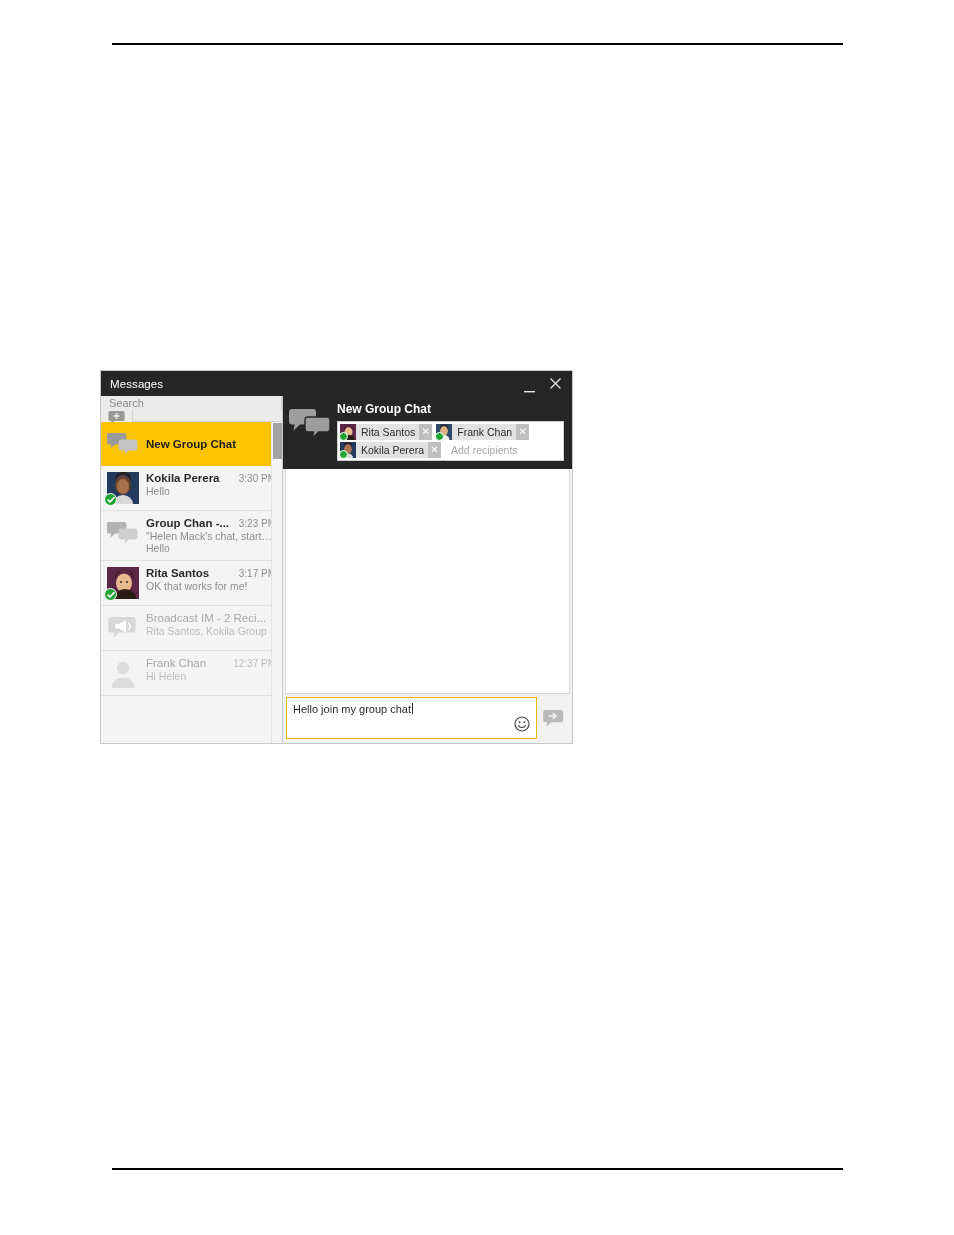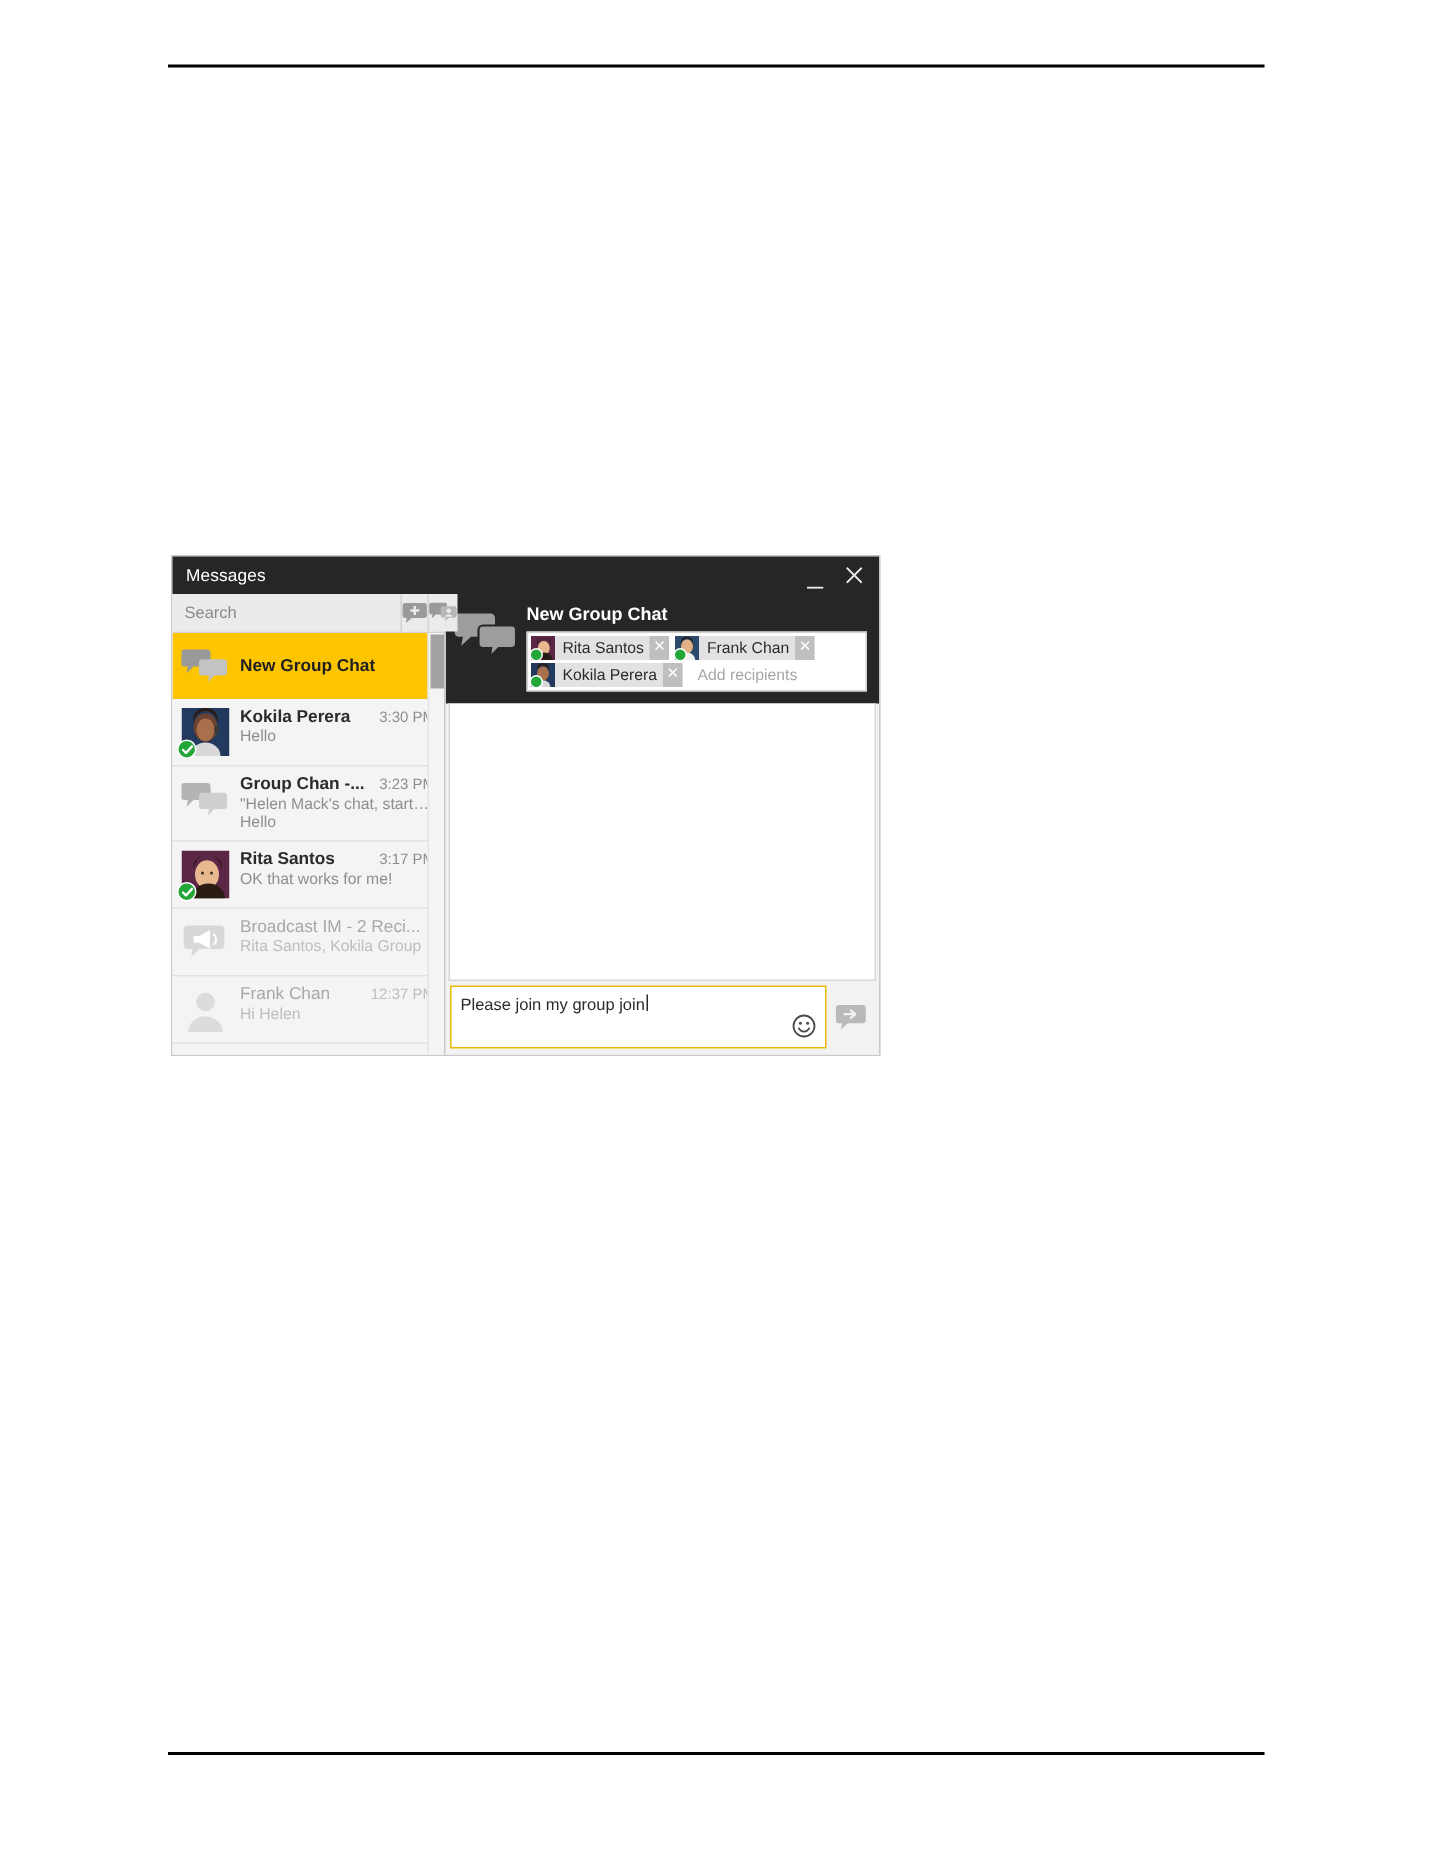--- a/index.html
+++ b/index.html
@@ -22,24 +22,24 @@
     width: 731px;
     height: 2px;
     background: #000000;
   }
   .page-rule.top { top: 43px; }
   .page-rule.bottom { top: 1168px; }
 
   
   #app-window {
     position: absolute;
-    left: 114px;
+    left: 100px;
     top: 370px;
     width: 473px;
-    height: 334px;
+    height: 374px;
     background: #f2f2f2;
     border: 1px solid #c8c8c8;
     box-sizing: border-box;
     font-size: 11px;
     color: #333;
   }
 
   
   #title-bar {
     height: 25px;
@@ -91,20 +91,21 @@
     box-sizing: border-box;
     position: relative;
   }
   #search-row {
     display: flex;
     height: 26px;
     background: #ebebeb;
     border-bottom: 1px solid #d2d2d2;
     box-sizing: border-box;
     align-items: stretch;
+    flex-direction: column;
   }
   #search-input {
     flex: 1;
     border: none;
     background: #ebebeb;
     outline: none;
     font-family: "Liberation Sans", sans-serif;
     font-size: 11px;
     color: #6b6b6b;
     padding-left: 8px;
@@ -599,21 +600,21 @@
 
             <span id="add-recipients">Add recipients</span>
           </div>
         </div>
       </div>
 
       <div id="chat-transcript"></div>
 
       <div id="compose-area">
         <div id="compose-box">
-          <div id="compose-text"><span>Please join my group join</span><span class="caret"></span></div>
+          <div id="compose-text"><span>Hello join my group chat</span><span class="caret"></span></div>
           <div id="emoji-btn">
             <svg class="ic" width="16" height="16" viewBox="0 0 16 16">
               <circle cx="8" cy="8" r="7" fill="#ffffff" stroke="#4a4a4a" stroke-width="1.2"></circle>
               <circle cx="5.6" cy="6.2" r="1" fill="#4a4a4a"></circle>
               <circle cx="10.4" cy="6.2" r="1" fill="#4a4a4a"></circle>
               <path d="M4.6,9.6 A3.8,3.8 0 0 0 11.4,9.6" stroke="#4a4a4a" stroke-width="1.2" fill="none" stroke-linecap="round"></path>
             </svg>
           </div>
         </div>
         <div id="send-btn">

